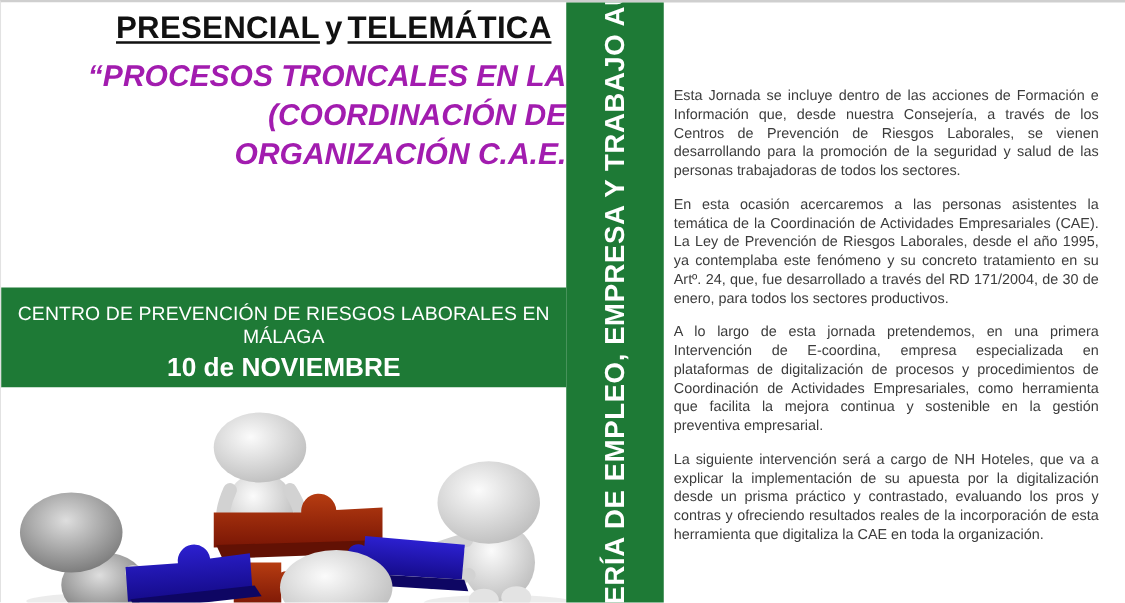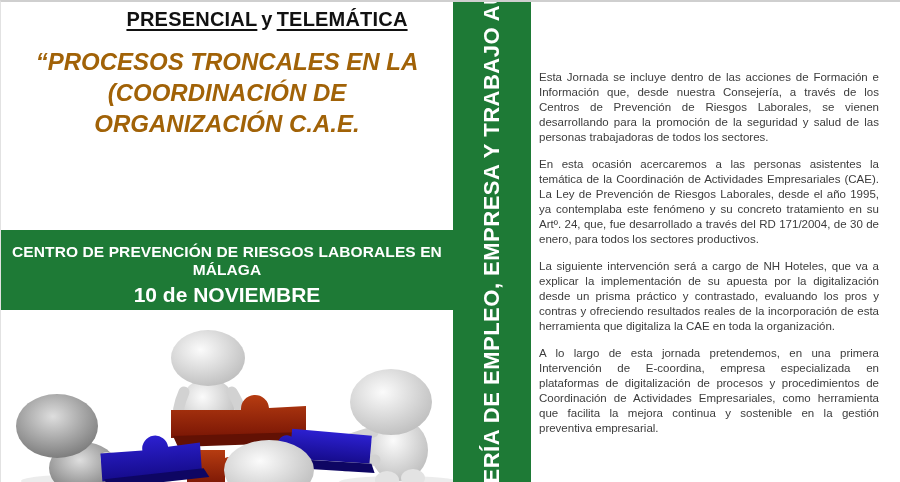--- a/index.html
+++ b/index.html
@@ -5,30 +5,30 @@
   * { margin:0; padding:0; box-sizing:border-box; }
   html,body { width:900px; height:482px; background:#ffffff; overflow:hidden;
               font-family:"Liberation Sans", sans-serif; }
   .page { position:relative; width:900px; height:482px; background:#fff;
           border-top:2px solid #cfcfcf; border-left:1px solid #e2e2e2; }
 
   
   .left-col { position:absolute; left:0; top:0; width:452px; height:482px; background:#fff; }
 
   .modality { position:absolute; left:0; top:6px; width:532px; text-align:center;
-              font-size:20px; font-weight:bold; color:#111; letter-spacing:.2px; }
+              font-size:25px; font-weight:bold; color:#111; letter-spacing:.2px; }
   .modality .u { text-decoration:underline; text-decoration-thickness:2px; text-underline-offset:3px; }
   .modality .sep { padding:0 4px; }
 
   .event-title { position:absolute; left:0; top:44px; width:452px; text-align:center;
                  font-style:italic; font-weight:bold; font-size:24px; line-height:31px; }
 
   .venue-banner { position:absolute; left:0; top:228px; width:452px; height:80px;
                   text-align:center; color:#fff; }
-  .venue-line1 { padding-top:13px; font-size:15.5px; font-weight:bold; letter-spacing:.1px; }
+  .venue-line1 { padding-top:13px; font-size:15.5px; font-weight:normal; letter-spacing:.1px; }
   .venue-line2 { padding-top:4px; font-size:21px; font-weight:bold; }
 
   .illustration { position:absolute; left:0; top:308px; width:452px; height:174px; background:#fff; }
 
   
   .band { position:absolute; left:452px; top:0; width:78px; height:482px; overflow:hidden; }
   .band-text { position:absolute; left:50%; top:50%; width:600px;
                transform:translate(-50%,-50%) rotate(-90deg);
                text-align:center; white-space:nowrap;
                color:#fff; font-size:22px; font-weight:600; letter-spacing:.5px; }
@@ -43,21 +43,21 @@
 <body>
 
 <div class="page">
 
   <div class="left-col">
 
     <div class="modality">
       <span class="u">PRESENCIAL</span><span class="sep">y</span><span class="u">TELEMÁTICA</span>
     </div>
 
-    <div class="event-title" style="color:#a16207;">
+    <div class="event-title" style="color:#a21caf;text-align:right;">
       <div>“PROCESOS TRONCALES EN LA</div>
       <div>(COORDINACIÓN DE</div>
       <div>ORGANIZACIÓN C.A.E.</div>
     </div>
 
     <div class="venue-banner" style="background:#1e7a36;">
       <div class="venue-line1">CENTRO DE PREVENCIÓN DE RIESGOS LABORALES EN MÁLAGA</div>
       <div class="venue-line2">10 de NOVIEMBRE</div>
     </div>
 
@@ -132,18 +132,18 @@
     </div>
   </div>
 
   <div class="band" style="background:#1e7a36;">
     <div class="band-text">NSEJERÍA DE EMPLEO, EMPRESA Y TRABAJO AUTÓNO</div>
   </div>
 
   <div class="right-col">
     <p>Esta Jornada se incluye dentro de las acciones de Formación e Información que, desde nuestra Consejería, a través de los Centros de Prevención de Riesgos Laborales, se vienen desarrollando para la promoción de la seguridad y salud de las personas trabajadoras de todos los sectores.</p>
     <p>En esta ocasión acercaremos a las personas asistentes la temática de la Coordinación de Actividades Empresariales (CAE). La Ley de Prevención de Riesgos Laborales, desde el año 1995, ya contemplaba este fenómeno y su concreto tratamiento en su Artº. 24, que, fue desarrollado a través del RD 171/2004, de 30 de enero, para todos los sectores productivos.</p>
+    <p>A lo largo de esta jornada pretendemos, en una primera Intervención de E-coordina, empresa especializada en plataformas de digitalización de procesos y procedimientos de Coordinación de Actividades Empresariales, como herramienta que facilita la mejora continua y sostenible en la gestión preventiva empresarial.</p>
     <p>La siguiente intervención será a cargo de NH Hoteles, que va a explicar la implementación de su apuesta por la digitalización desde un prisma práctico y contrastado, evaluando los pros y contras y ofreciendo resultados reales de la incorporación de esta herramienta que digitaliza la CAE en toda la organización.</p>
-    <p>A lo largo de esta jornada pretendemos, en una primera Intervención de E-coordina, empresa especializada en plataformas de digitalización de procesos y procedimientos de Coordinación de Actividades Empresariales, como herramienta que facilita la mejora continua y sostenible en la gestión preventiva empresarial.</p>
 
   </div>
 
 </div>
 
 </body></html>

